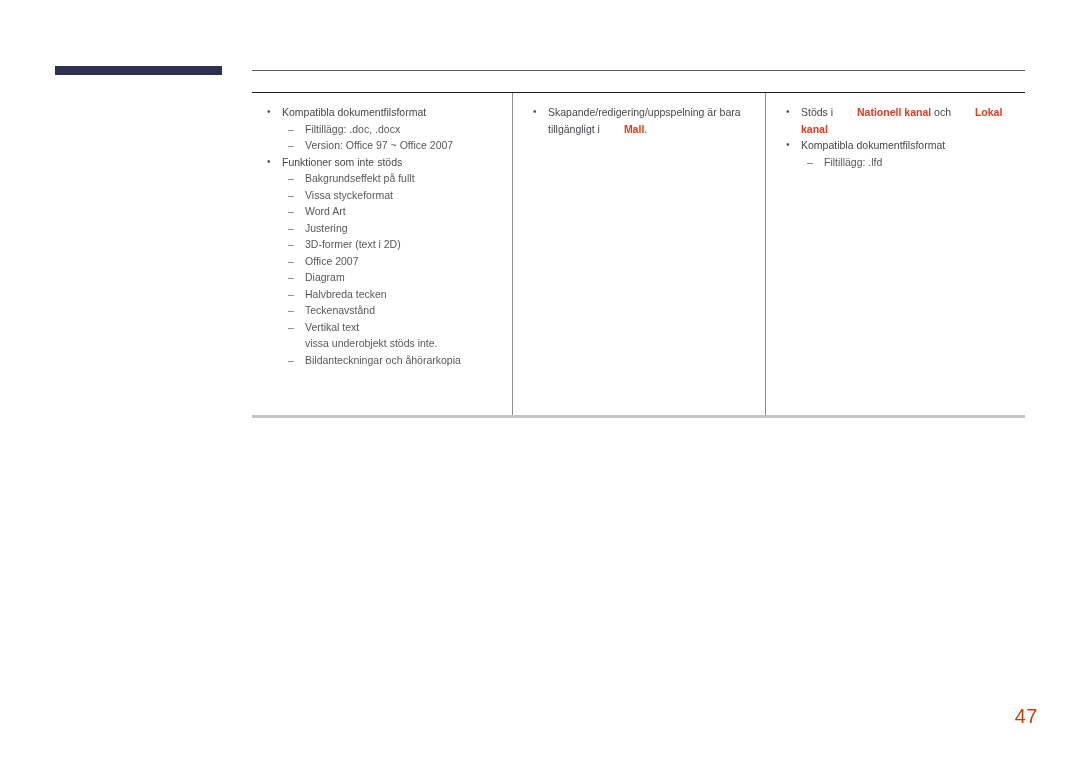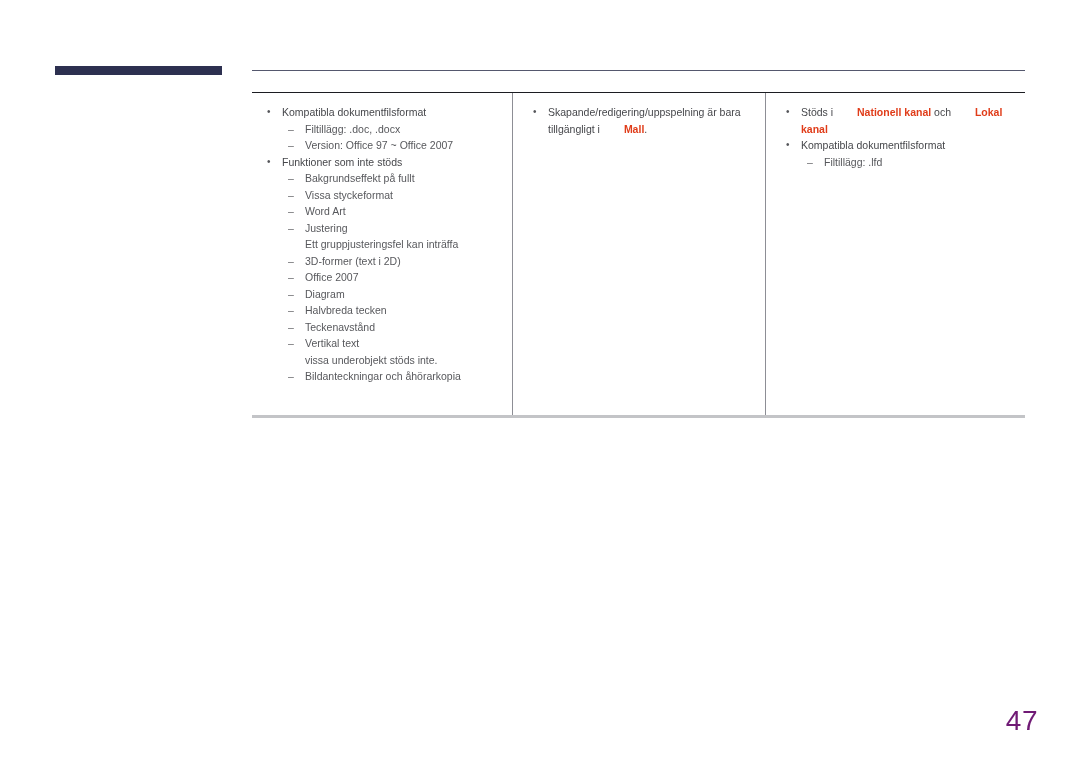--- a/index.html
+++ b/index.html
@@ -144,22 +144,22 @@
     color: #e03c19;
     font-weight: bold;
     margin-left: 21px;
   }
 
   
   .page-number {
     position: absolute;
     right: 42px;
     top: 705px;
-    font-size: 28px;
-    color: #701a75;
+    font-size: 20px;
+    color: #c2410c;
     letter-spacing: 0.5px;
   }
 </style>
 </head>
 <body>
 
 <div class="deco-bar"></div>
 <div class="top-rule"></div>
 
 <div class="table">
@@ -171,21 +171,20 @@
     <div class="body-cell c1">
       <ul class="lvl1">
           <li class="item lvl1"><span class="marker">•</span><span>Kompatibla dokumentfilsformat</span></li>
           <li class="item lvl2"><span class="marker">–</span><span>Filtillägg: .doc, .docx</span></li>
           <li class="item lvl2"><span class="marker">–</span><span>Version: Office 97 ~ Office 2007</span></li>
           <li class="item lvl1"><span class="marker">•</span><span>Funktioner som inte stöds</span></li>
           <li class="item lvl2"><span class="marker">–</span><span>Bakgrundseffekt på fullt</span></li>
           <li class="item lvl2"><span class="marker">–</span><span>Vissa styckeformat</span></li>
           <li class="item lvl2"><span class="marker">–</span><span>Word Art</span></li>
           <li class="item lvl2"><span class="marker">–</span><span>Justering</span></li>
-          <li class="item cont"><span>Ett gruppjusteringsfel kan inträffa</span></li>
           <li class="item lvl2"><span class="marker">–</span><span>3D-former (text i 2D)</span></li>
           <li class="item lvl2"><span class="marker">–</span><span>Office 2007</span></li>
           <li class="item lvl2"><span class="marker">–</span><span>Diagram</span></li>
           <li class="item lvl2"><span class="marker">–</span><span>Halvbreda tecken</span></li>
           <li class="item lvl2"><span class="marker">–</span><span>Teckenavstånd</span></li>
           <li class="item lvl2"><span class="marker">–</span><span>Vertikal text</span></li>
           <li class="item cont"><span>vissa underobjekt stöds inte.</span></li>
           <li class="item lvl2"><span class="marker">–</span><span>Bildanteckningar och åhörarkopia</span></li>
         </ul>
     </div>

